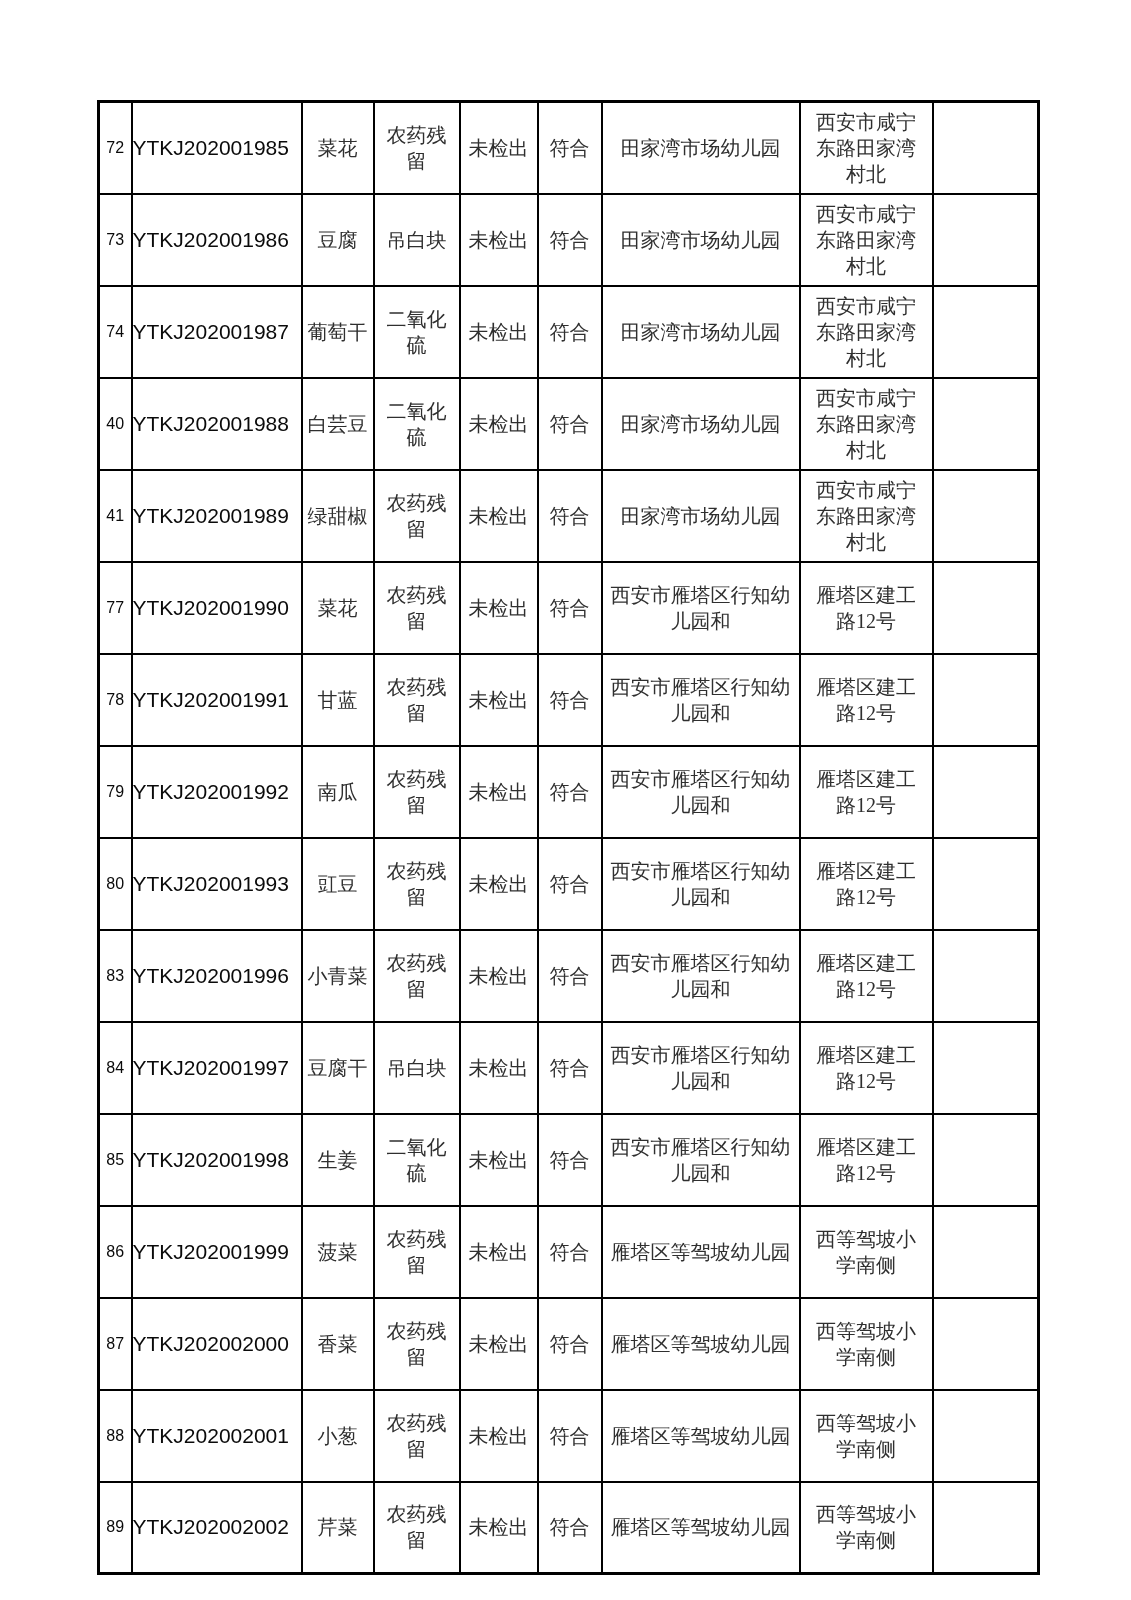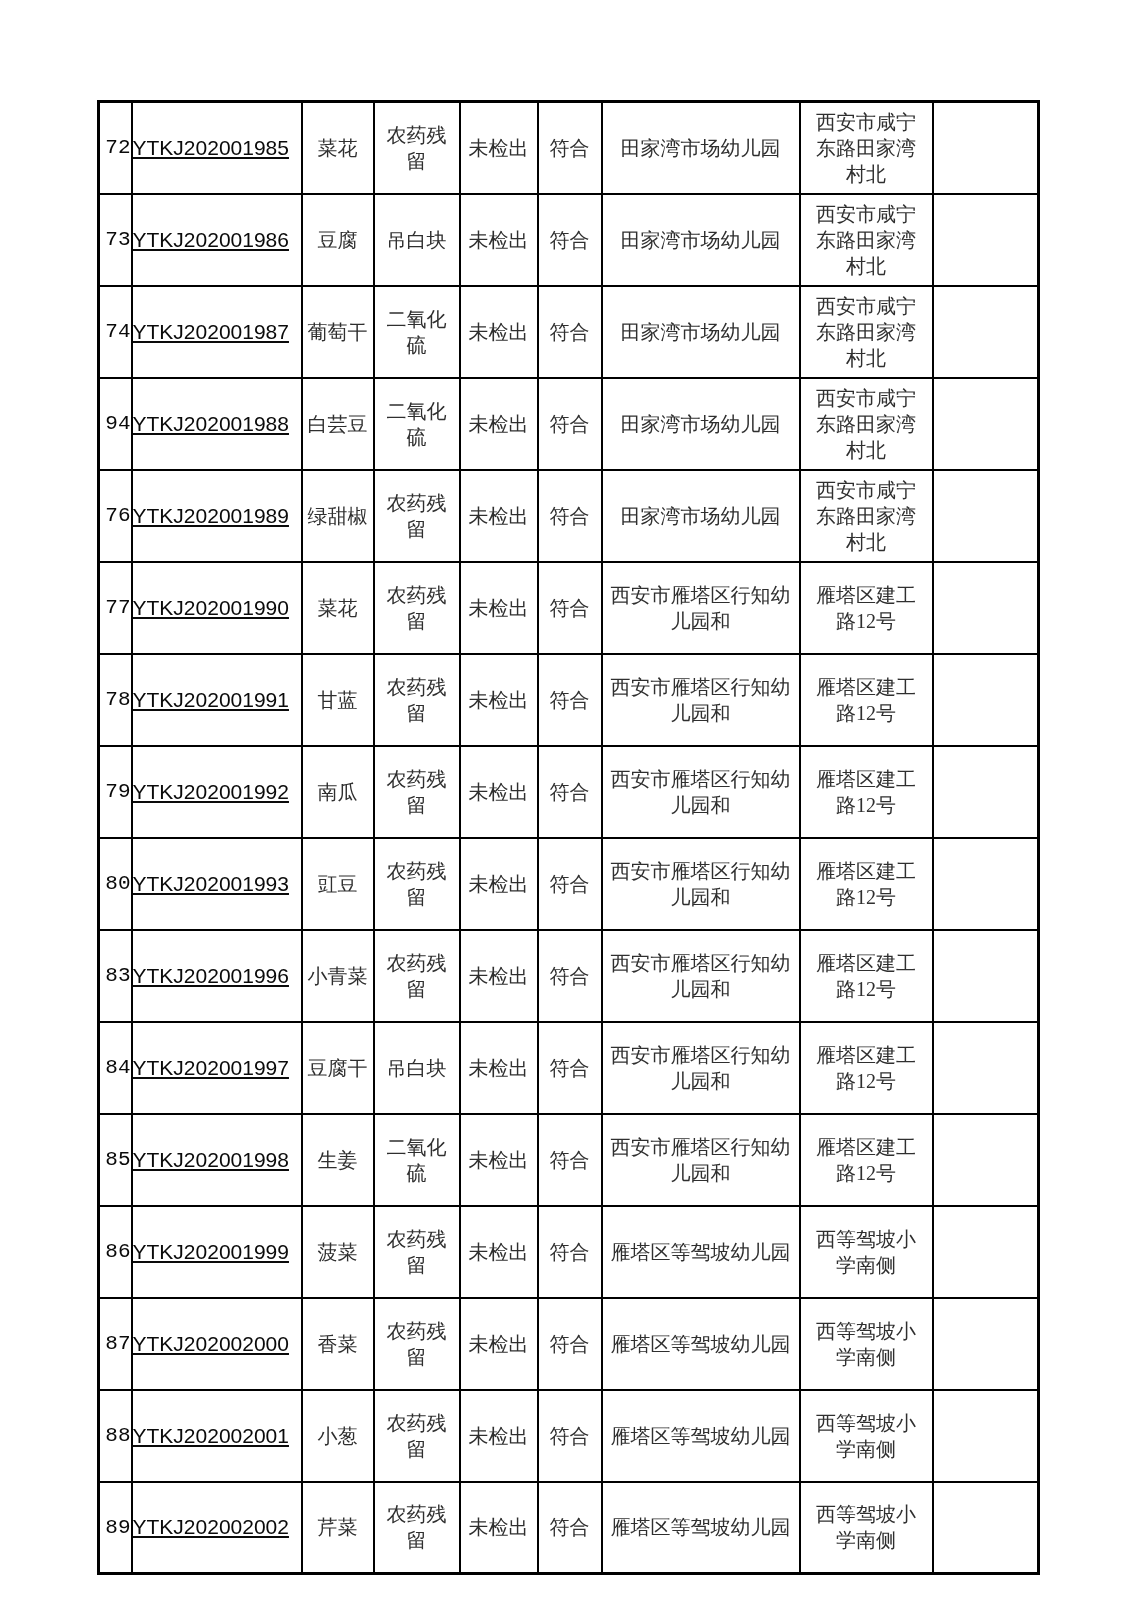--- a/index.html
+++ b/index.html
@@ -27,32 +27,31 @@
     border: 2px solid #000000;
     padding: 0;
     vertical-align: middle;
     overflow: hidden;
     background: #ffffff;
   }
   table.results tr {
     height: 92px;
   }
   td.num {
-    font-family: Liberation Mono, monospace;
-    font-size: 21px;
+    font-family: Liberation Sans, sans-serif;
+    font-size: 16px;
     color: #0a0a0a;
-    text-align: right;
+    text-align: center;
   }
   td.id {
     font-family: "Liberation Sans", sans-serif;
     font-size: 21px;
     color: #0a0a0a;
     text-align: left;
     padding-left: 9px;
-    text-decoration: underline;
   }
   td.cn {
     font-family: "Liberation Serif", serif;
     font-size: 20px;
     line-height: 26px;
     color: #2f2f2f;
     text-align: center;
     white-space: pre-line;
   }
 </style>
@@ -111,36 +110,36 @@
     <td class="cn">未检出</td>
     <td class="cn">符合</td>
     <td class="cn">田家湾市场幼儿园</td>
     <td class="cn">西安市咸宁
 东路田家湾
 村北</td>
     <td class="cn"></td>
   </tr>
 
   <tr>
-    <td class="num">94</td>
+    <td class="num">40</td>
     <td class="id">YTKJ202001988</td>
     <td class="cn">白芸豆</td>
     <td class="cn">二氧化
 硫</td>
     <td class="cn">未检出</td>
     <td class="cn">符合</td>
     <td class="cn">田家湾市场幼儿园</td>
     <td class="cn">西安市咸宁
 东路田家湾
 村北</td>
     <td class="cn"></td>
   </tr>
 
   <tr>
-    <td class="num">76</td>
+    <td class="num">41</td>
     <td class="id">YTKJ202001989</td>
     <td class="cn">绿甜椒</td>
     <td class="cn">农药残
 留</td>
     <td class="cn">未检出</td>
     <td class="cn">符合</td>
     <td class="cn">田家湾市场幼儿园</td>
     <td class="cn">西安市咸宁
 东路田家湾
 村北</td>

